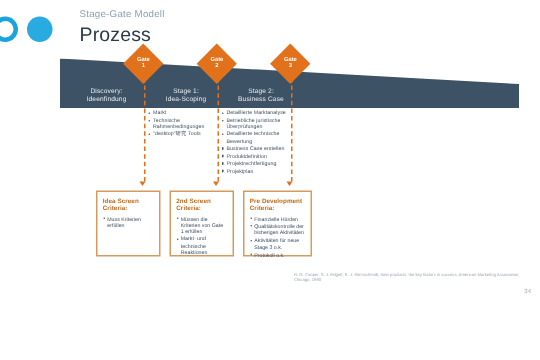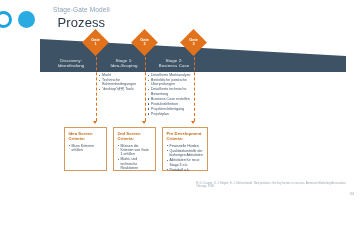--- a/index.html
+++ b/index.html
@@ -22,21 +22,21 @@
     position:absolute;left:15px;top:2px;width:17px;height:17px;
     border-radius:50%;background:#29abe2;
   }
 
   
   .hdr{position:absolute;left:53px;top:6px;}
   .hdr .kicker{
     font-size:6.5px;color:#8aa0b4;letter-spacing:.15px;line-height:8px;
   }
   .hdr .title{
-    font-size:13px;color:#2b3b4a;line-height:15px;margin-top:1px;letter-spacing:.1px;text-align:center;
+    font-size:13px;color:#2b3b4a;line-height:15px;margin-top:1px;letter-spacing:.1px;
   }
 
   
   .banner{position:absolute;left:40px;top:39px;width:306px;height:33px;}
   .banner svg{display:block;}
   .stage-lbl{
     position:absolute;color:#e9eef2;font-size:4.4px;line-height:5.4px;
     text-align:center;letter-spacing:.1px;
   }
 

